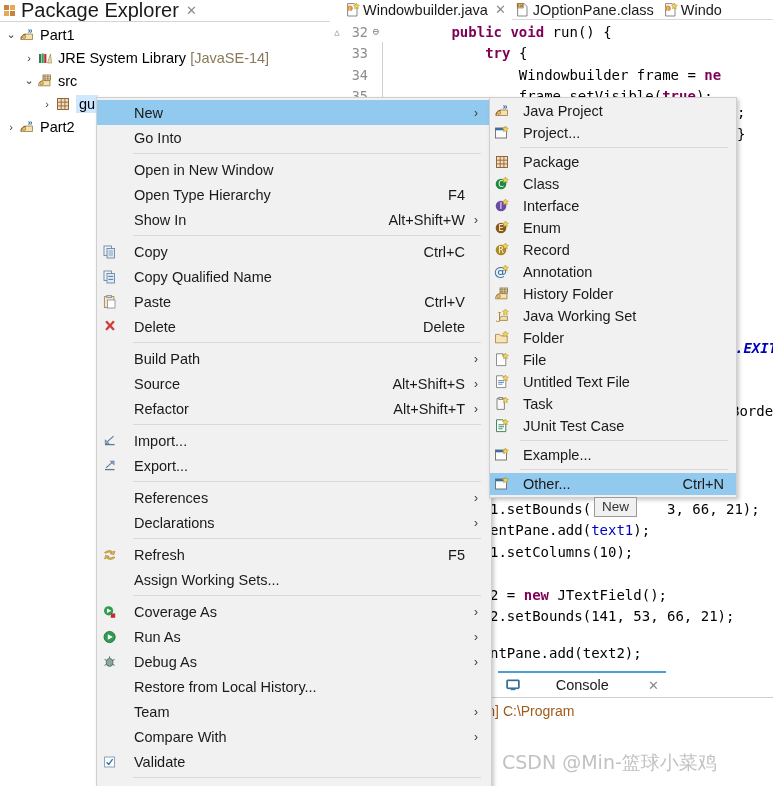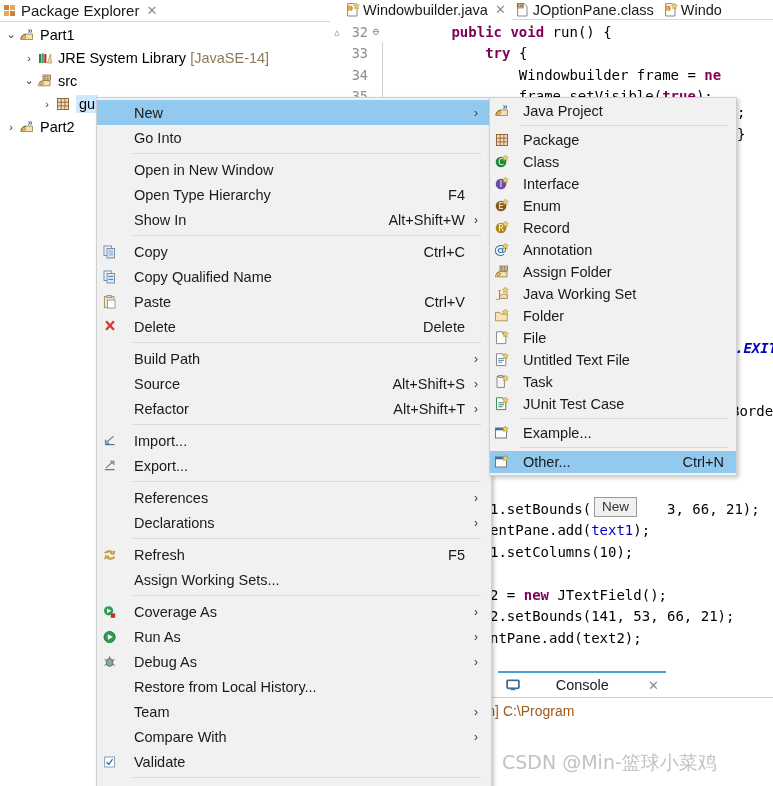--- a/index.html
+++ b/index.html
@@ -20,21 +20,21 @@
   #pkg-titlebar {
     position: absolute; left: 0; top: 0; width: 330px; height: 21px;
     background: #ffffff;
     display: flex; align-items: center;
   }
   #pkg-tab {
     display: flex; align-items: center; height: 21px; padding: 0 4px 0 2px;
     background: #ffffff;
   }
   #pkg-tab .tab-title {
-    font-size: 15px; color: #1a1a1a; margin-left: 3px; white-space: nowrap;
+    font-size: 20px; color: #1a1a1a; margin-left: 3px; white-space: nowrap;
   }
   .close-x {
     margin-left: 7px; font-size: 13px; color: #8a8a8a; line-height: 1;
   }
   #pkg-toolbar {
     position: absolute; right: 0; top: 0; height: 21px;
     display: flex; align-items: center; gap: 10px; padding-right: 6px;
     background: #f0f0f0;
     width: 145px; justify-content: flex-start; padding-left: 6px;
   }
@@ -229,21 +229,21 @@
         <div class="pl" style="position: absolute; left: 401px; top: 403px; font-family: &quot;DejaVu Sans Mono&quot;, monospace; font-size: 14px; white-space: pre;">Borde</div>
       </div>
 
     <div id="code-below" style="position:absolute; left:0; top:498px; width:443px; font-family:'DejaVu Sans Mono',monospace; font-size:14px;">
         <div class="code-line" style="padding-left: 160px;"><span><span class="pl">1.setBounds(</span><span class="pl">         3, 66, 21);</span></span></div>
         <div class="code-line" style="padding-left: 160px;"><span><span class="pl">entPane.add(</span><span class="fld">text1</span><span class="pl">);</span></span></div>
         <div class="code-line" style="padding-left: 160px;"><span><span class="pl">1.setColumns(10);</span></span></div>
         <div class="code-line" style="padding-left: 160px;"><span><span class="pl"></span></span></div>
         <div class="code-line" style="padding-left: 160px; align-items: center;"><span><span class="pl">2 = </span><span class="kw">new</span><span class="pl"> JTextField();</span></span></div>
         <div class="code-line" style="padding-left: 160px;"><span><span class="pl">2.setBounds(141, 53, 66, 21);</span></span></div>
-        <div class="code-line" style="padding-left: 160px;"><span><span class="pl">ntPane.add(text2);</span></span></div>
+        <div class="code-line" style="padding-left: 160px; margin-top: 15px;"><span><span class="pl">ntPane.add(text2);</span></span></div>
       </div>
 
     <div id="bottom-views">
       <div id="bv-tabs">
           <div class="bvtab">
             <span>oc</span>
           </div>
           <div class="bvtab">
             <span style="width: 16px; height: 16px; margin-right: 3px;">
               <svg class="ic" width="16" height="16" viewBox="0 0 16 16">
@@ -608,20 +608,30 @@
           <svg class="ic" width="16" height="16" viewBox="0 0 16 16">
             <path d="M2 12.5 C2 9 4 7 8 7 L13.5 7 L13.5 12.5 Z" fill="#f5e0b0" stroke="#a07a3a" stroke-width="0.8"></path>
        <path d="M2 12.5 C2 9 4 7.3 7 7.3" fill="none" stroke="#8a6a2a" stroke-width="1"></path>
        <circle cx="5" cy="9.8" r="1.7" fill="#e8c070" stroke="#8a6a2a" stroke-width="0.6"></circle>
        <path d="M9.5 2.5 q2 1.5 0 3.2" fill="none" stroke="#3a6ea5" stroke-width="1.1"></path>
        <path d="M11.5 2.5 q2 1.5 0 3.2" fill="none" stroke="#3a6ea5" stroke-width="1.1"></path>
           </svg>
         </span>
         <span class="mlabel">Java Project</span>
       </div>
+      <div class="mi">
+        <span class="micon">
+          <svg class="ic" width="16" height="16" viewBox="0 0 16 16">
+            <rect x="1.5" y="3" width="11" height="10" fill="#fdfdfd" stroke="#6a6a6a" stroke-width="0.9"></rect>
+       <rect x="1.5" y="3" width="11" height="2.3" fill="#3a6ea5"></rect>
+            <path d="M11.4 1 L12.3 2.9 L14.3 3.2 L12.9 4.7 L13.2 6.7 L11.4 5.8 L9.6 6.7 L9.9 4.7 L8.5 3.2 L10.5 2.9 Z" fill="#f5d858" stroke="#b09020" stroke-width="0.6"></path>
+          </svg>
+        </span>
+        <span class="mlabel">Project...</span>
+      </div>
       <div class="msep"></div>
       <div class="mi">
         <span class="micon">
           <svg class="ic" width="16" height="16" viewBox="0 0 16 16">
             <rect x="2.5" y="2.5" width="11" height="11" fill="#f0dcc0" stroke="#8a5a2a" stroke-width="0.9"></rect>
        <line x1="2.5" y1="6.2" x2="13.5" y2="6.2" stroke="#8a5a2a" stroke-width="0.8"></line>
        <line x1="2.5" y1="9.9" x2="13.5" y2="9.9" stroke="#8a5a2a" stroke-width="0.8"></line>
        <line x1="6.2" y1="2.5" x2="6.2" y2="13.5" stroke="#8a5a2a" stroke-width="0.8"></line>
        <line x1="9.9" y1="2.5" x2="9.9" y2="13.5" stroke="#8a5a2a" stroke-width="0.8"></line>
           </svg>
@@ -682,21 +692,21 @@
           <svg class="ic" width="16" height="16" viewBox="0 0 16 16">
             <path d="M1.5 12.8 C1.5 9.4 3.4 7.6 6.6 7.6 L13 7.6 L13 12.8 Z" fill="#f5e0b0" stroke="#9a7a3a" stroke-width="0.8"></path>
        <circle cx="4.6" cy="10.2" r="1.8" fill="#e8c070" stroke="#8a6a2a" stroke-width="0.6"></circle>
        <rect x="6" y="2" width="7.5" height="5" fill="none" stroke="#8a6a2a" stroke-width="0.8"></rect>
        <line x1="6" y1="3.7" x2="13.5" y2="3.7" stroke="#8a6a2a" stroke-width="0.7"></line>
        <line x1="6" y1="5.3" x2="13.5" y2="5.3" stroke="#8a6a2a" stroke-width="0.7"></line>
        <line x1="8" y1="2" x2="8" y2="7" stroke="#8a6a2a" stroke-width="0.7"></line>
        <line x1="10.8" y1="2" x2="10.8" y2="7" stroke="#8a6a2a" stroke-width="0.7"></line>
           </svg>
         </span>
-        <span class="mlabel">Assign Folder</span>
+        <span class="mlabel">History Folder</span>
       </div>
       <div class="mi">
         <span class="micon">
           <svg class="ic" width="16" height="16" viewBox="0 0 16 16">
             <text x="3.2" y="12" font-size="11" fill="#b08a20" font-family="DejaVu Serif">J</text>
        <path d="M5.5 12.4 C5.5 9.6 7.1 8.2 9.6 8.2 L13.4 8.2 L13.4 12.4 Z" fill="#f5e0b0" stroke="#9a7a3a" stroke-width="0.8"></path>
             <path d="M11.4 1 L12.3 2.9 L14.3 3.2 L12.9 4.7 L13.2 6.7 L11.4 5.8 L9.6 6.7 L9.9 4.7 L8.5 3.2 L10.5 2.9 Z" fill="#f5d858" stroke="#b09020" stroke-width="0.6"></path>
           </svg>
         </span>
         <span class="mlabel">Java Working Set</span>

